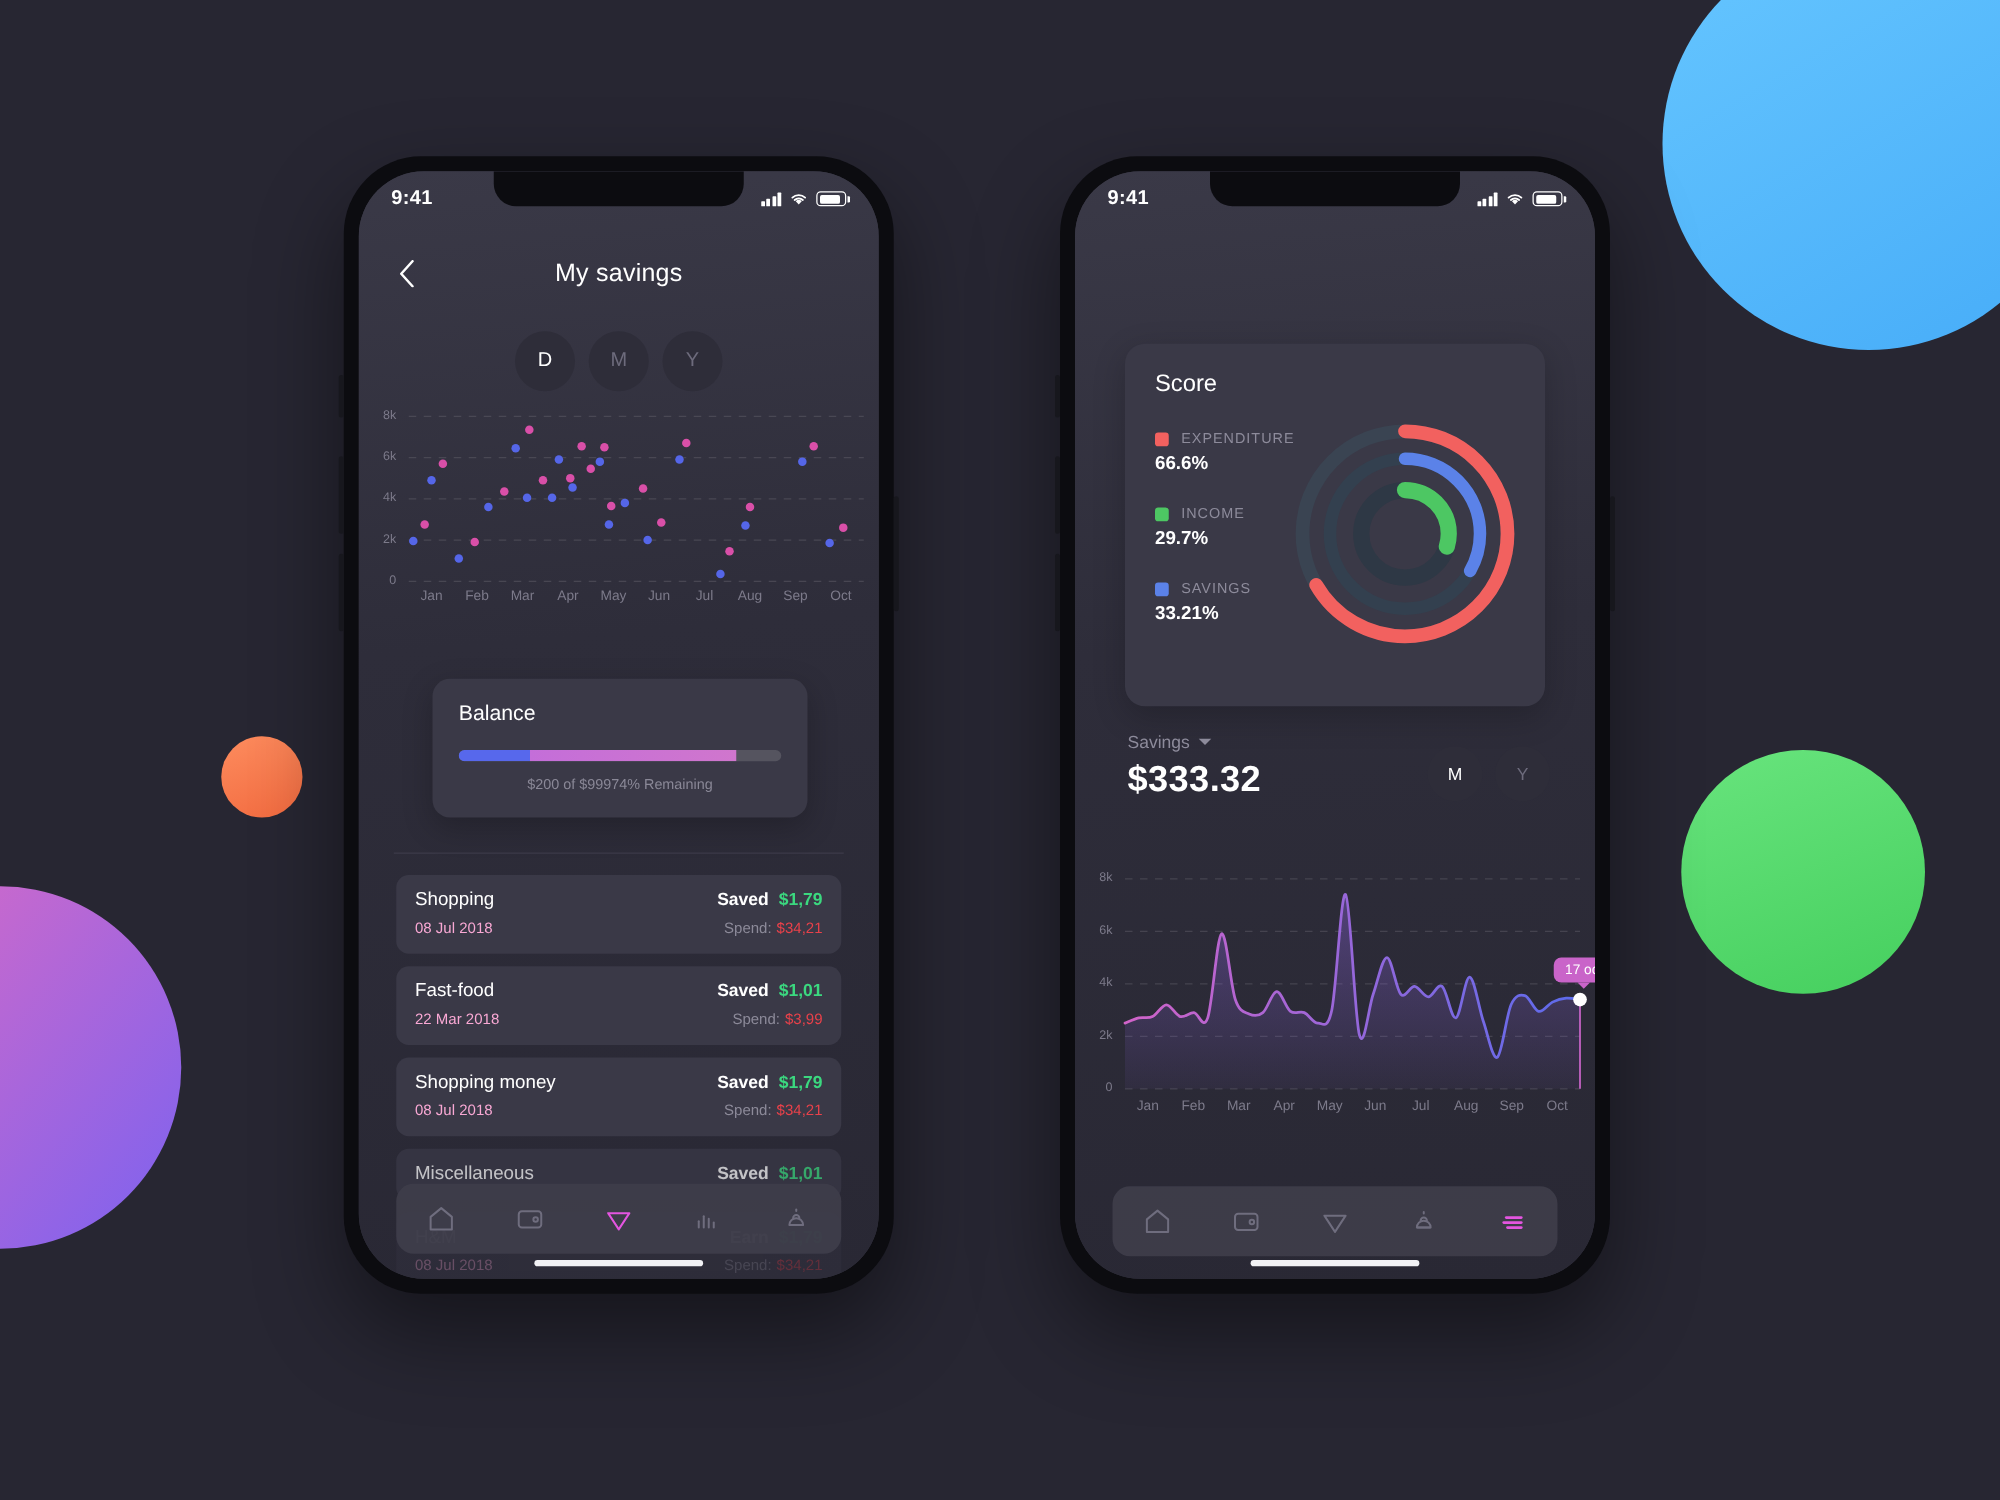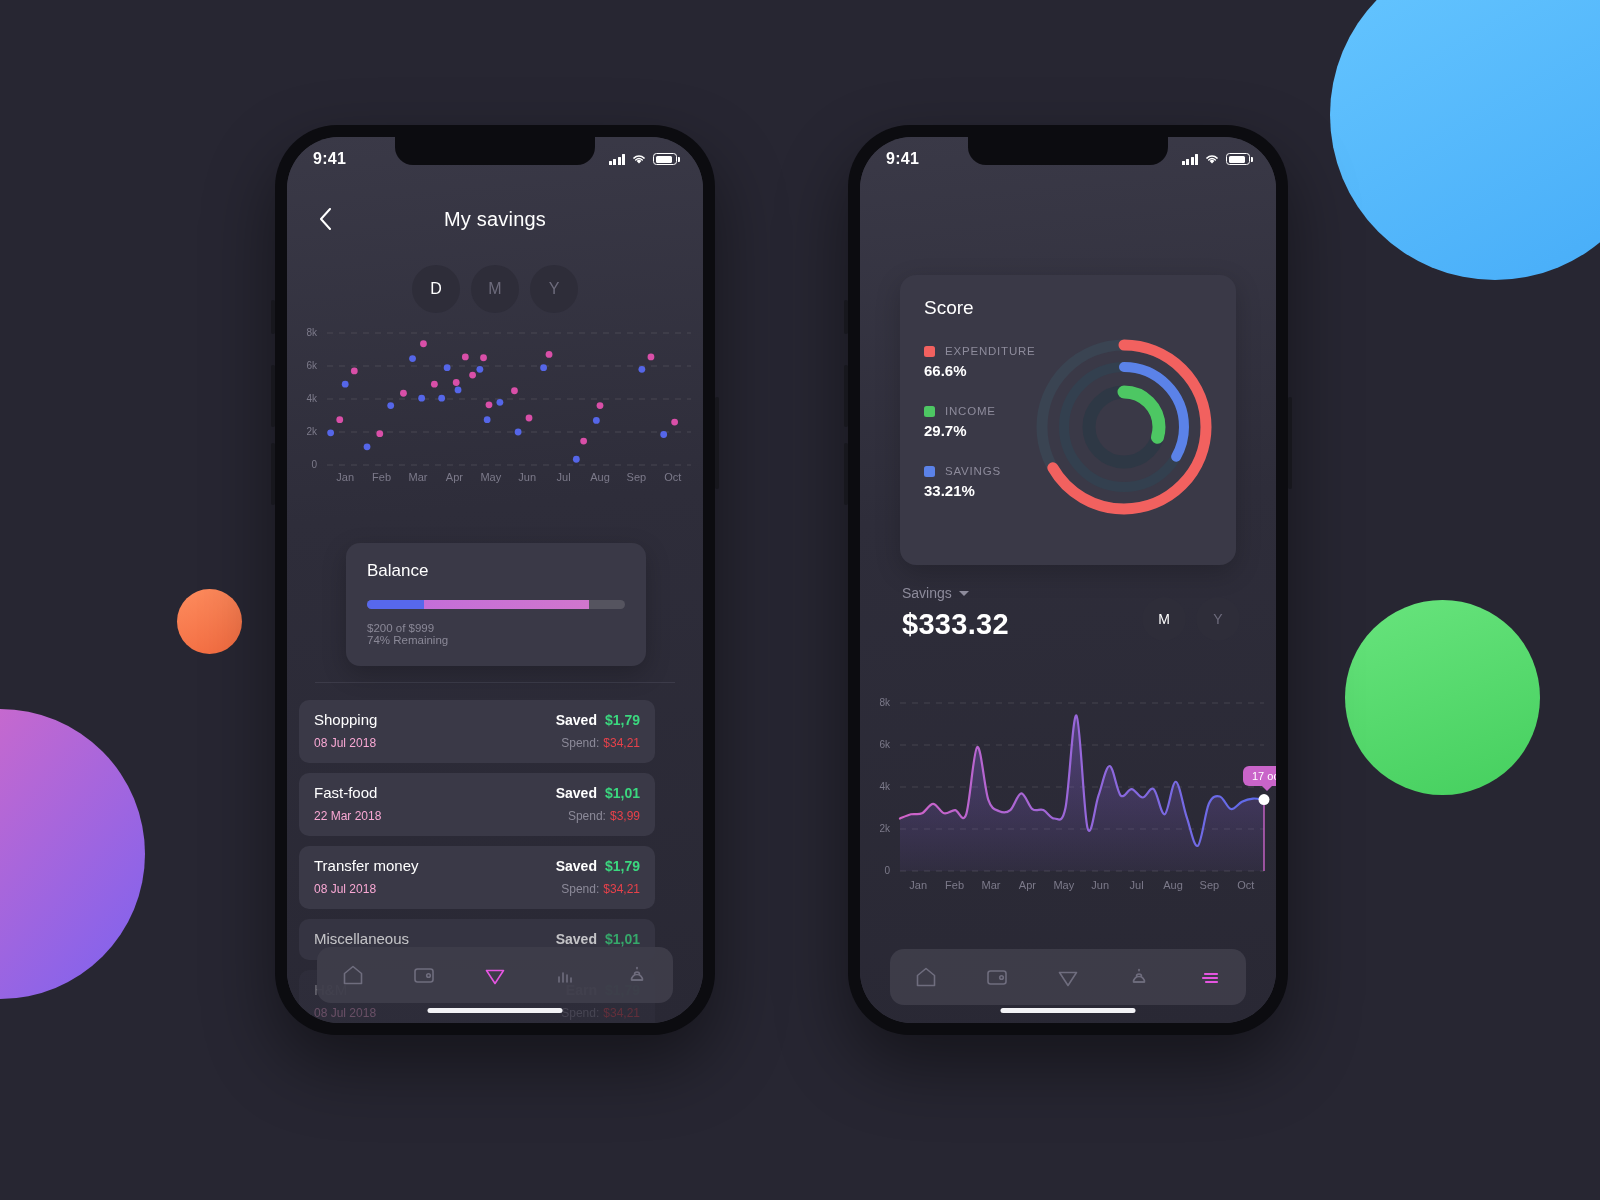--- a/index.html
+++ b/index.html
@@ -120,27 +120,27 @@
     position:absolute; left:59px; top:406px; width:300px;
     background:#3a3947; border-radius:14px; padding:18px 21px 20px;
     z-index:12;
     box-shadow:0 8px 24px rgba(0,0,0,.22);
   }
   .balance-title { color:#fff; font-size:17px; margin-bottom:19px; }
   .bal-track { height:9px; border-radius:5px; background:#55545f; overflow:hidden; display:flex; }
   .bal-seg-a { background:#5768ec; }
   .bal-seg-b { background:linear-gradient(90deg,#c46ed9,#d076cd); }
   .bal-foot { display:flex; justify-content:center; margin-top:13px;
-    font-size:11.5px; color:#8a8897;flex-direction:column; }
+    font-size:11.5px; color:#8a8897; }
 
   .divider { position:absolute; left:28px; top:545px; width:360px; height:1px;
     background:#3c3b49; z-index:11; }
 
   
-  .txn-list { position:absolute; left:12px; top:563px; width:356px; z-index:10; }
+  .txn-list { position:absolute; left:30px; top:563px; width:356px; z-index:10; }
   .txn-row {
     background:#3a3947; border-radius:10px; padding:11px 15px 12px; margin-bottom:10px;
   }
   .txn-l1 { display:flex; justify-content:space-between; align-items:baseline; }
   .txn-l2 { display:flex; justify-content:space-between; align-items:baseline; margin-top:4px; }
   .txn-name { color:#fff; font-size:15px; }
   .txn-date { color:#f9a8d4; font-size:12px; }
   .txn-saved-lbl { color:#fff; font-size:14px; font-weight:bold; }
   .txn-saved-val { color:#3BD87F; font-size:14px; font-weight:bold; margin-left:8px; }
   .txn-spend-lbl { color:#8c8a99; font-size:12px; }
@@ -353,21 +353,21 @@
             <span class="txn-name">Fast-food</span>
             <span><span class="txn-saved-lbl">Saved</span><span class="txn-saved-val">$1,01</span></span>
           </div>
           <div class="txn-l2">
             <span class="txn-date">22 Mar 2018</span>
             <span><span class="txn-spend-lbl">Spend:</span><span class="txn-spend-val">$3,99</span></span>
           </div>
         </div>
         <div class="txn-row">
           <div class="txn-l1">
-            <span class="txn-name">Transfer money</span>
+            <span class="txn-name">Shopping money</span>
             <span><span class="txn-saved-lbl">Saved</span><span class="txn-saved-val">$1,79</span></span>
           </div>
           <div class="txn-l2">
             <span class="txn-date">08 Jul 2018</span>
             <span><span class="txn-spend-lbl">Spend:</span><span class="txn-spend-val">$34,21</span></span>
           </div>
         </div>
         <div class="txn-row" style="opacity: 0.72;">
           <div class="txn-l1">
             <span class="txn-name">Miscellaneous</span>

